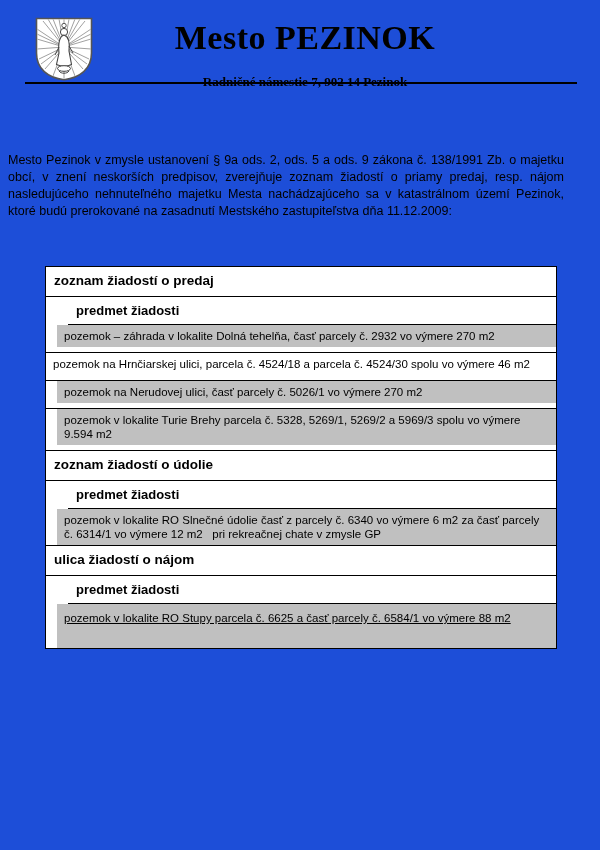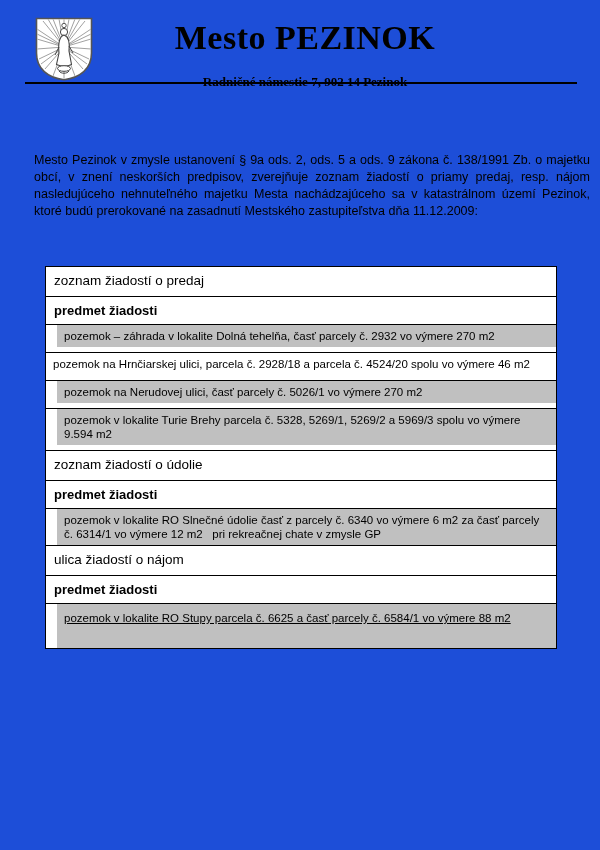--- a/index.html
+++ b/index.html
@@ -21,33 +21,33 @@
     font-weight: bold; font-size: 34px; line-height: 36px; letter-spacing: 0.5px;
   }
   .doc-address {
     font-family: "Liberation Serif", serif;
     font-weight: bold; font-size: 13px; margin-top: 18px;
   }
   .rule { position: absolute; left: 25px; top: 82px; width: 552px; border-top: 2px solid #000; }
 
   
   .intro {
-    position: absolute; left: 34px; top: 130px; width: 556px;
+    position: absolute; left: 8px; top: 130px; width: 556px;
     font-size: 12.5px; line-height: 17px; text-align: justify; margin-top: 22px;
   }
 
   
   .req-table {
     position: absolute; left: 45px; top: 266px; width: 512px;
     border: 1.5px solid #000; background: #fff;
   }
   .t-row { border-bottom: 1.5px solid #000; }
   .t-row:last-child { border-bottom: none; }
-  .section-row { padding: 6px 8px 7px; font-weight: normal; font-size: 13.5px; line-height: 16px; }
-  .sub-row { padding: 6px 8px 6px; font-weight: bold; font-size: 13px; line-height: 15px; }
+  .section-row { padding: 6px 8px 7px; font-weight: bold; font-size: 13.5px; line-height: 16px; }
+  .sub-row { padding: 6px 8px 6px; font-weight: bold; font-size: 13px; line-height: 15px; margin-left: 22px; }
   .data-row { font-size: 11.5px; }
   .data-row .fill { padding: 4px 7px; line-height: 14px; white-space: pre-wrap; }
   .data-row.shaded .fill { background: var(--shade, #c0c0c0); margin-left: 11px; }
   .data-row.gap { padding-bottom: 5px; }     
   .data-row.tall .fill { padding: 7px 7px 23px; text-decoration: underline; }
 
   .crest svg { display: block; width: 100%; height: 100%; }
 </style>
 </head>
 <body>
@@ -111,21 +111,21 @@
   <p class="intro">Mesto Pezinok v zmysle ustanovení § 9a ods. 2, ods. 5 a ods. 9 zákona č. 138/1991 Zb. o majetku obcí, v znení neskorších predpisov, zverejňuje zoznam žiadostí o priamy predaj, resp. nájom nasledujúceho nehnuteľného majetku Mesta nachádzajúceho sa v katastrálnom území Pezinok, ktoré budú prerokované na zasadnutí Mestského zastupiteľstva dňa 11.12.2009:</p>
 
   <div class="req-table">
 
     <div class="t-row section-row">zoznam žiadostí o predaj</div>
     <div class="t-row sub-row">predmet žiadosti</div>
     <div class="t-row data-row shaded gap">
       <div class="fill">pozemok – záhrada v lokalite Dolná tehelňa, časť parcely č. 2932 vo výmere 270 m2</div>
     </div>
     <div class="t-row data-row gap">
-      <div class="fill">pozemok na Hrnčiarskej ulici, parcela č. 2928/18 a parcela č. 4524/20 spolu vo výmere 46 m2</div>
+      <div class="fill">pozemok na Hrnčiarskej ulici, parcela č. 4524/18 a parcela č. 4524/30 spolu vo výmere 46 m2</div>
     </div>
     <div class="t-row data-row shaded gap">
       <div class="fill">pozemok na Nerudovej ulici, časť parcely č. 5026/1 vo výmere 270 m2</div>
     </div>
     <div class="t-row data-row shaded gap">
       <div class="fill">pozemok v lokalite Turie Brehy parcela č. 5328, 5269/1, 5269/2 a 5969/3 spolu vo výmere 9.594 m2</div>
     </div>
 
     <div class="t-row section-row">zoznam žiadostí o údolie</div>
     <div class="t-row sub-row">predmet žiadosti</div>

